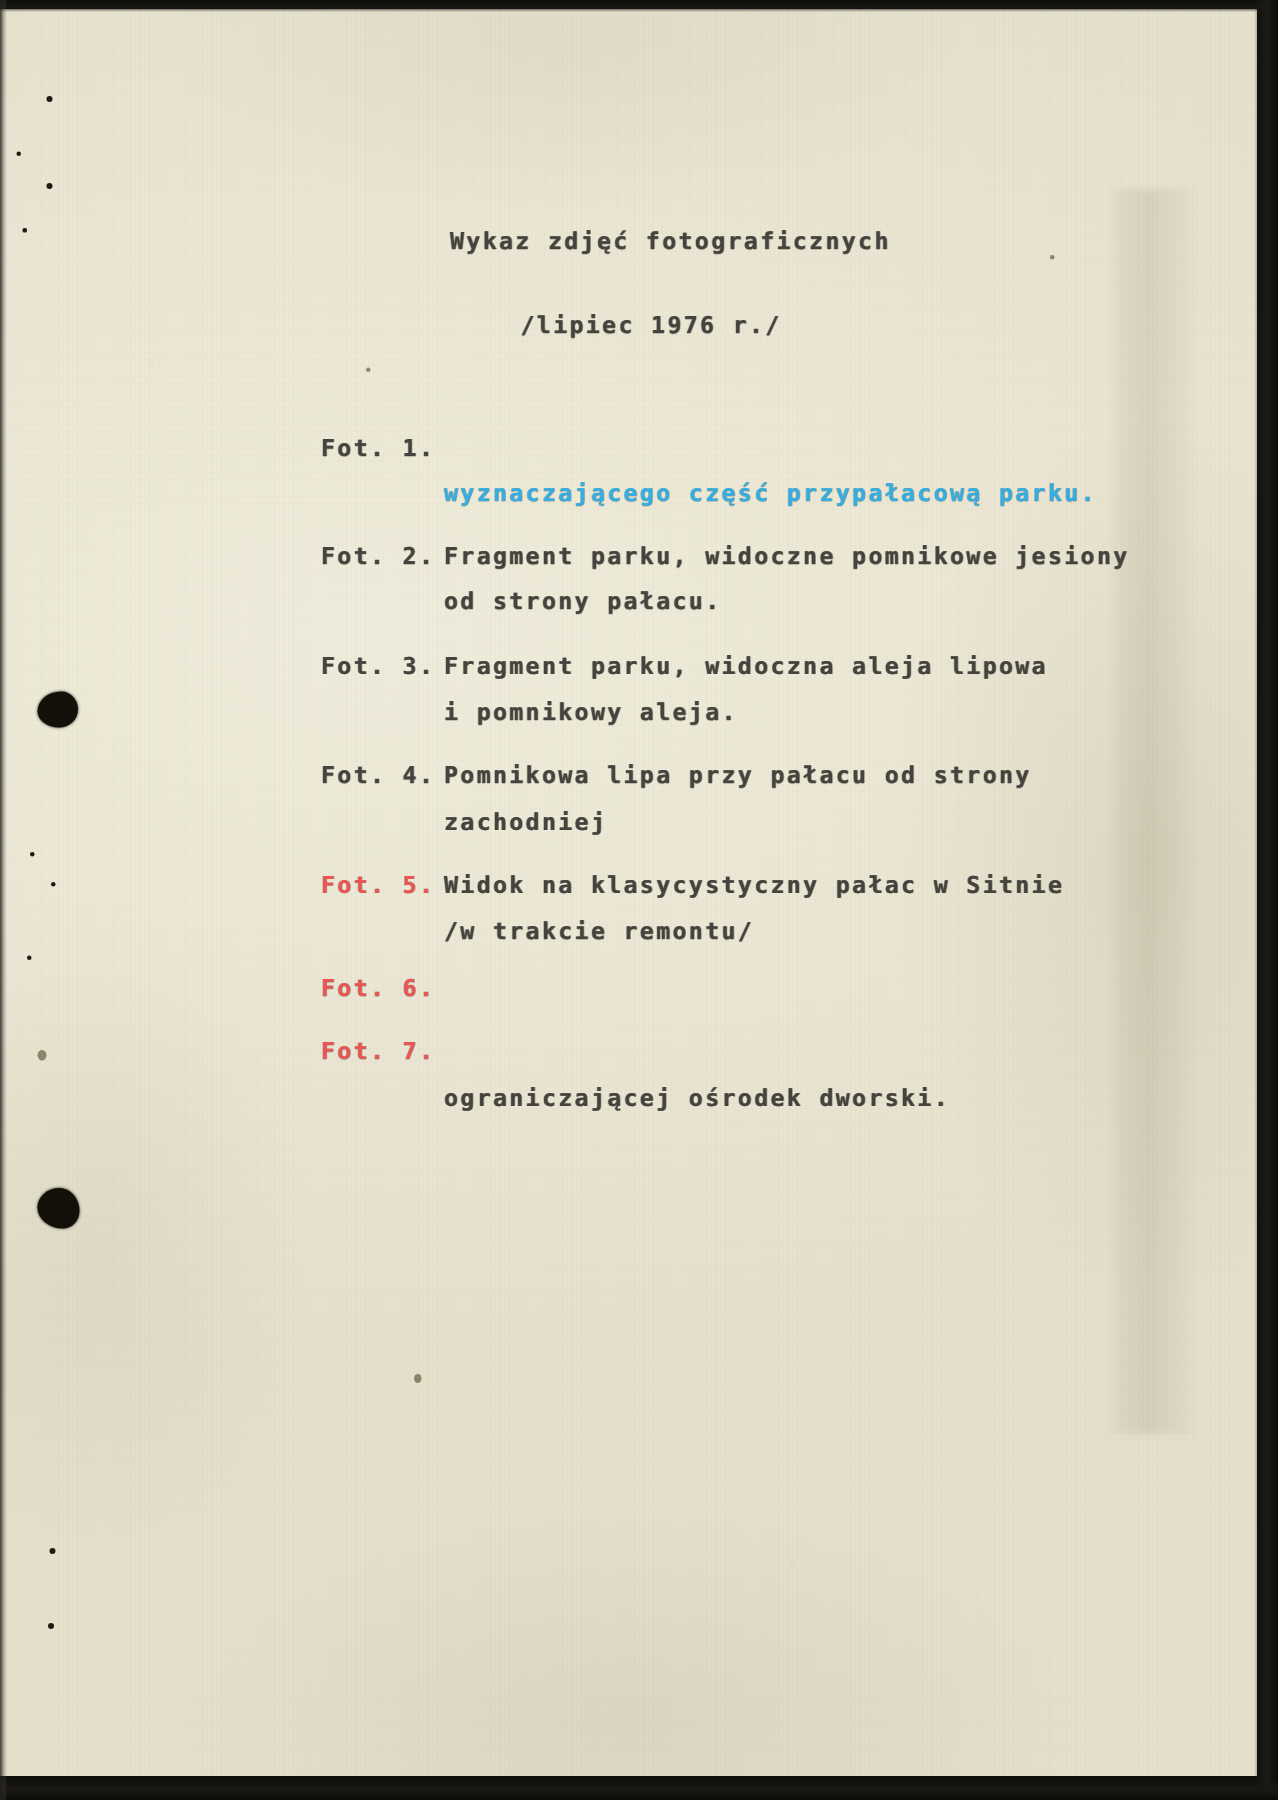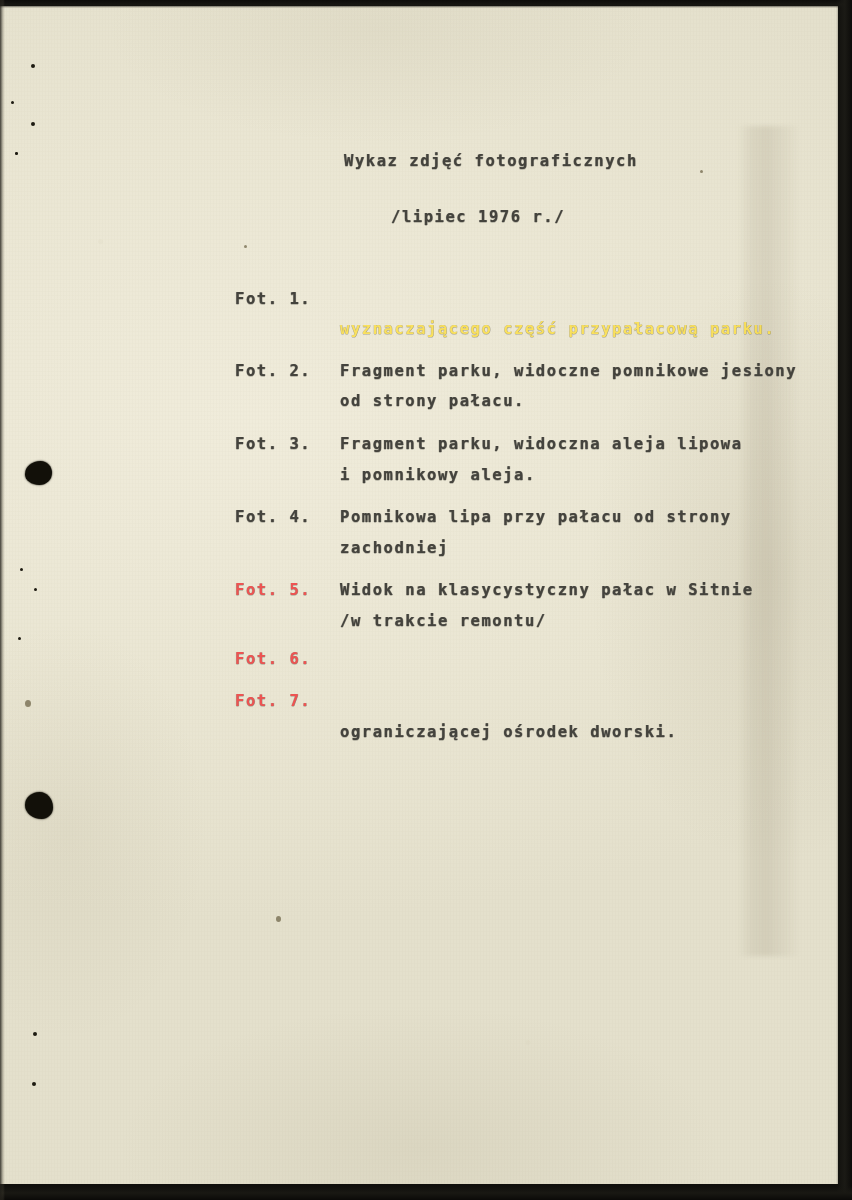--- a/index.html
+++ b/index.html
@@ -93,42 +93,41 @@
     left: 0; top: 0; width: 5px; height: 1200px;
     background: linear-gradient(90deg, rgba(35,33,27,.85) 0%, rgba(90,85,70,.25) 60%, rgba(0,0,0,0) 100%);
   }
 
   
   #typed {
     position: absolute;
     inset: 0;
     color: #3e3d38;
     pointer-events: none;
-    margin-left: 44px;
   }
   .ln {
     position: absolute;
     white-space: pre;
     font-family: "DejaVu Sans Mono", monospace;
     font-weight: bold;
     font-size: 15.5px;
     letter-spacing: 1.55px;
     color: #44433d;
     text-shadow:
        0.5px 0 0 rgba(68,67,61,.45),
       -0.5px 0 0 rgba(68,67,61,.30),
        0 0.5px 0 rgba(68,67,61,.28);
   }
   .ln.faint   { color: #ef4444; opacity: .90; }
-  .ln.fainter { color: #fde047; opacity: .84; }
+  .ln.fainter { color: #0ea5e9; opacity: .84; }
 
   .doc-title    { left: 300px; top: 152px; }
   .doc-subtitle { left: 347px; top: 208px; }
 
-  .fot-label { left: 191px; }
+  .fot-label { left: 214px; }
   .fot-desc  { left: 296px; }
 
   
   .blot {
     position: absolute;
     background: #121009;
     pointer-events: none;
   }
   #blot-1 {
     left: 25px; top: 461px; width: 27px; height: 24px;

